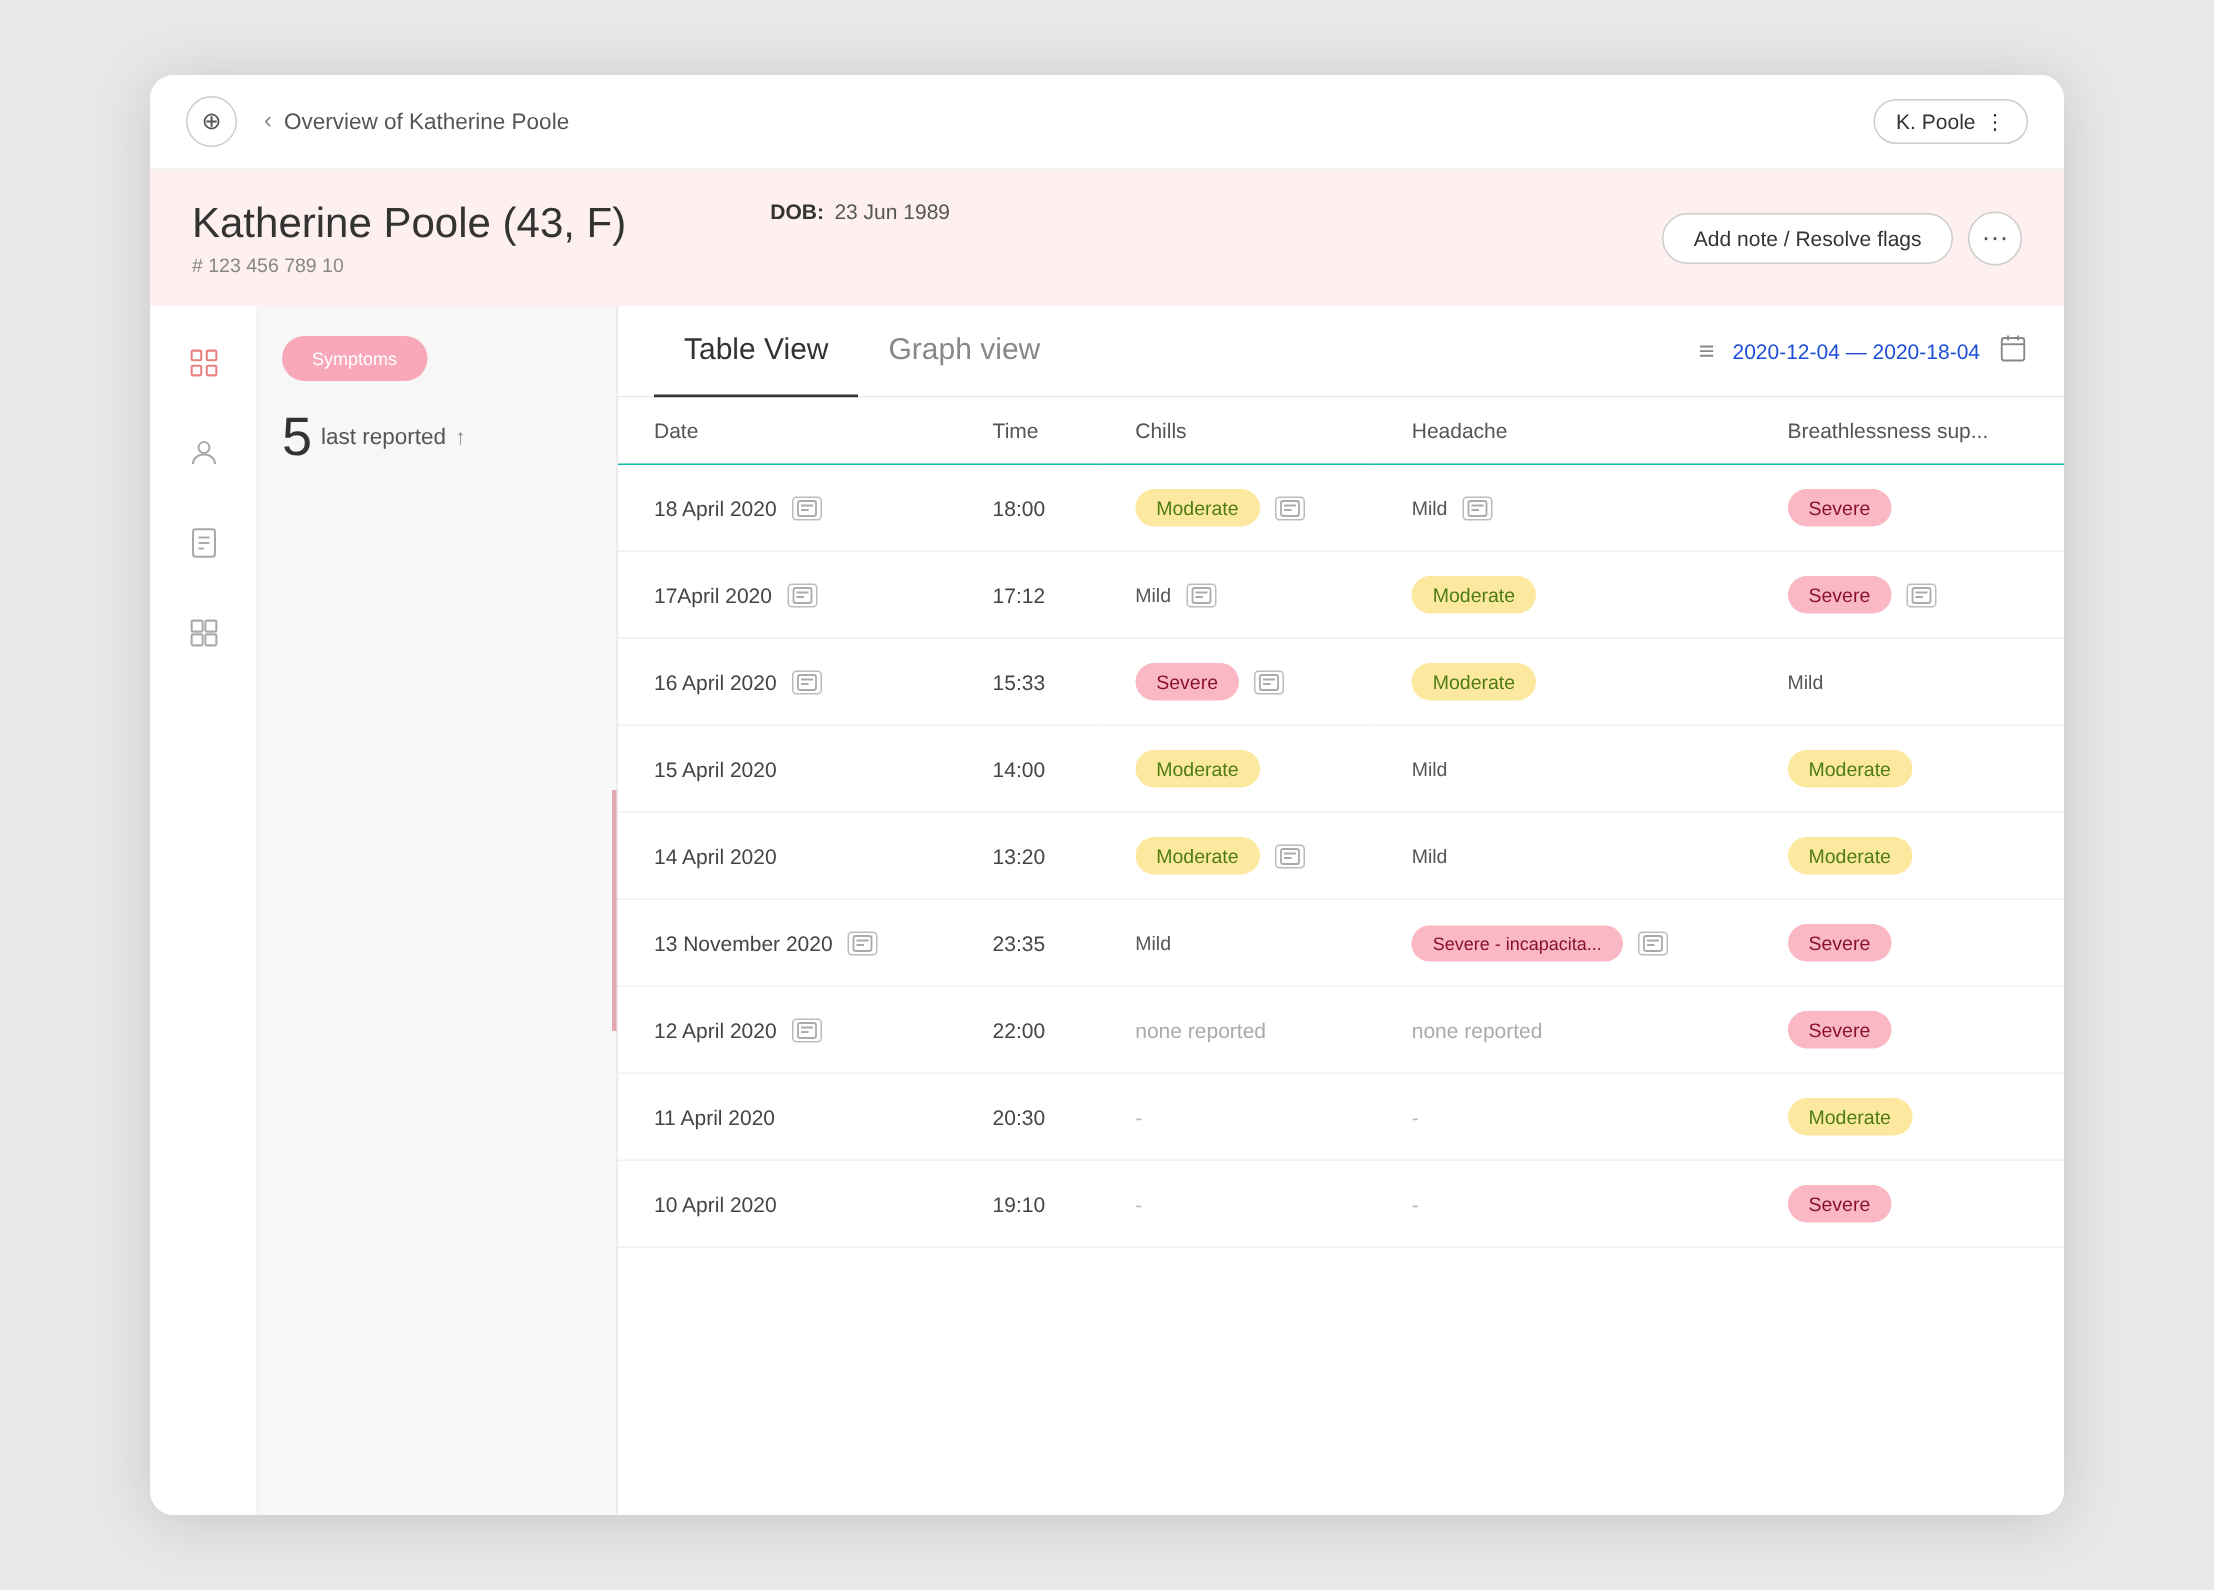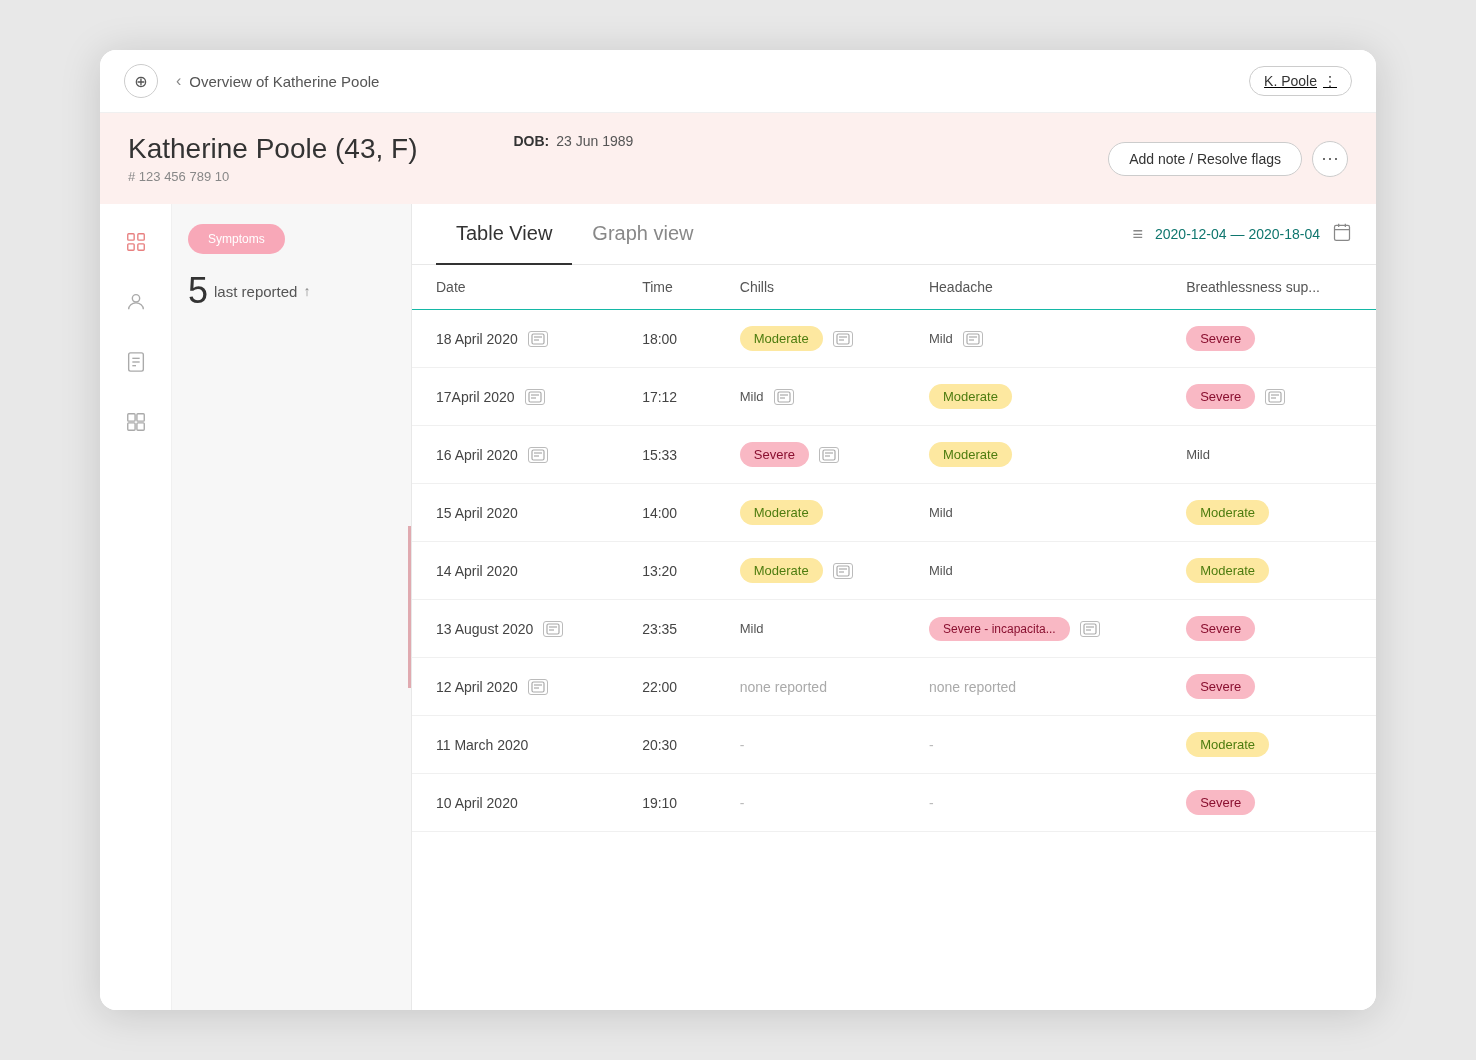--- a/index.html
+++ b/index.html
@@ -51,21 +51,20 @@
       align-items: center;
       justify-content: center;
       font-size: 16px;
       color: #555;
       margin-right: 10px;
     }
     .top-nav-right {
       display: flex;
       align-items: flex-start;
       gap: 6px;
-      text-decoration: underline;
     }
     .user-badge {
       border: 1.5px solid #ccc;
       border-radius: 20px;
       padding: 6px 14px;
       font-size: 14px;
       color: #333;
       display: flex;
       align-items: center;
       gap: 6px;
@@ -240,21 +239,21 @@
       font-size: 14px;
       color: #555;
     }
     .filter-icon {
       font-size: 18px;
       color: #888;
       cursor: pointer;
     }
     .date-range {
       font-size: 14px;
-      color: #0f766e;
+      color: #1d4ed8;
     }
     .calendar-icon {
       font-size: 18px;
       color: #888;
       cursor: pointer;
     }
     
     .data-table {
       flex: 1;
       overflow-y: auto;
@@ -624,21 +623,21 @@
                 </td>
                 <td>
                   <div class="cell-with-note">
                     <span class="badge badge-moderate">Moderate</span>
                   </div>
                 </td>
               </tr>
               <tr>
                 <td>
                   <div class="cell-with-note">
-                    <span>13 August 2020</span>
+                    <span>13 November 2020</span>
                     <span class="note-icon">
       <svg width="14" height="12" viewBox="0 0 14 12" fill="none" stroke="#aaa" stroke-width="1.2">
         <rect x="1" y="1" width="12" height="10" rx="1.5"></rect>
         <line x1="3" y1="4" x2="11" y2="4"></line>
                         <line x1="3" y1="7" x2="8" y2="7"></line>
       </svg>
                     </span>
                   </div>
                 </td>
                 <td>23:35</td>
@@ -691,21 +690,21 @@
                 </td>
                 <td>
                   <div class="cell-with-note">
                     <span class="badge badge-severe">Severe</span>
                   </div>
                 </td>
               </tr>
               <tr>
                 <td>
                   <div class="cell-with-note">
-                    <span>11 March 2020</span>
+                    <span>11 April 2020</span>
                   </div>
                 </td>
                 <td>20:30</td>
                 <td>
                   <div class="cell-with-note">
                     <span class="dash">-</span>
                   </div>
                 </td>
                 <td>
                   <div class="cell-with-note">

